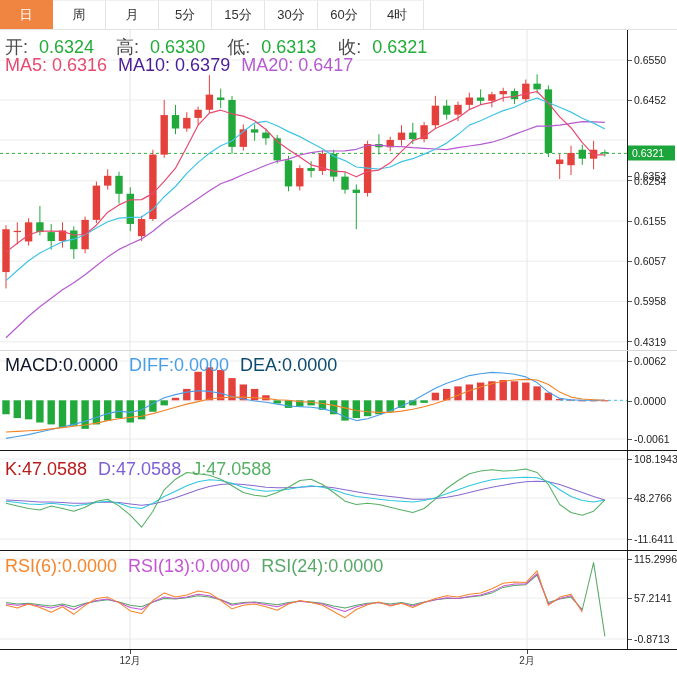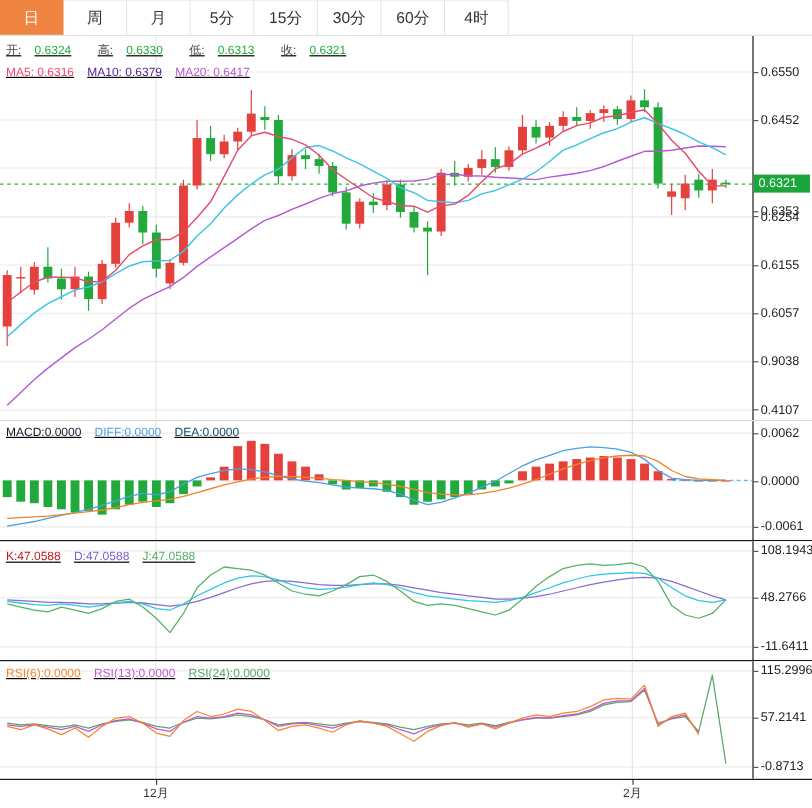--- a/index.html
+++ b/index.html
@@ -6,21 +6,21 @@
   body{width:677px;height:673px;font-family:"Liberation Sans",sans-serif;overflow:hidden;position:relative;}
   .tabbar{display:flex;height:30px;border-bottom:1px solid #e2e2e2;background:#fff;box-sizing:border-box;}
   .tab{width:53px;box-sizing:border-box;border-right:1px solid #e4e4e4;border-top:1px solid #f0f0f0;
        display:flex;align-items:center;justify-content:center;font-size:13px;color:#333;cursor:pointer;background:#fff;}
   .tab.active{background:#ef8540;border-color:#ef8540;color:#fff;}
   .panel{position:relative;width:677px;box-sizing:border-box;background:#fff;}
   .panel svg{position:absolute;left:0;top:0;display:block;}
   .axis{position:absolute;left:627px;top:0;bottom:0;width:50px;border-left:1px solid #1b1b1b;box-sizing:border-box;background:#fff;}
   .tick{position:absolute;left:0;font-size:10.5px;color:#222;transform:translateY(-50%);display:flex;align-items:center;white-space:nowrap;}
   .tick::before{content:"";width:4px;height:1px;background:#555;margin-right:2px;flex:none;}
-  .legend{position:absolute;left:5px;z-index:6;white-space:nowrap;font-size:10px;line-height:1;text-decoration:underline;}
+  .legend{position:absolute;left:5px;z-index:6;white-space:nowrap;font-size:18px;line-height:1;}
   .legend span{margin-right:11px;}
   .badge{position:absolute;left:0;width:47px;height:15px;color:#fff;font-size:10.5px;line-height:15px;
          padding-left:4px;box-sizing:border-box;transform:translateY(-50%);z-index:7;}
   #p-macd{border-top:1px solid #d9d9d9;}
   #p-kdj{border-top:1px solid #161616;}
   #p-rsi{border-top:1px solid #161616;}
   .timeaxis{position:relative;width:677px;height:24px;border-top:1px solid #161616;box-sizing:border-box;background:#fff;}
   .tlabel{position:absolute;top:4px;transform:translateX(-50%);font-size:10px;color:#333;}
   .tmark{position:absolute;top:0;width:1px;height:4px;background:#444;}
 </style>
@@ -166,22 +166,22 @@
   <div class="legend" id="lg-ohlc" style="top:8px;"><span><span style="color: rgb(74, 74, 74);">开:</span><span style="color: rgb(34, 172, 56);">0.6324</span></span><span><span style="color: rgb(74, 74, 74);">高:</span><span style="color: rgb(34, 172, 56);">0.6330</span></span><span><span style="color: rgb(74, 74, 74);">低:</span><span style="color: rgb(34, 172, 56);">0.6313</span></span><span><span style="color: rgb(74, 74, 74);">收:</span><span style="color: rgb(34, 172, 56);">0.6321</span></span></div>
   <div class="legend" id="lg-ma" style="top:26px;"><span style="color: rgb(232, 74, 111);">MA5: 0.6316</span><span style="color: #4c1d95;">MA10: 0.6379</span><span style="color: rgb(181, 90, 208);">MA20: 0.6417</span></div>
   <div class="axis" id="ax-main">
     <div class="badge" id="price-badge" style="top: 123.39px; background: rgb(28, 165, 58);">0.6321</div>
   <div class="tick" style="top: 30px;">0.6550</div>
       <div class="tick" style="top: 70px;">0.6452</div>
       <div class="tick" style="top: 110px; margin-top: 36px;">0.6353</div>
       <div class="tick" style="top: 150.8px;">0.6254</div>
       <div class="tick" style="top: 191px;">0.6155</div>
       <div class="tick" style="top: 231.2px;">0.6057</div>
-      <div class="tick" style="top: 271.4px;">0.9038</div>
-      <div class="tick" style="top: 311.8px;">0.4107</div>
+      <div class="tick" style="top: 271.4px;">0.5958</div>
+      <div class="tick" style="top: 311.8px;">0.4319</div>
     </div>
 </div>
 
 <div class="panel" id="p-macd" style="height:100px;">
   <svg id="svg-macd" width="627" height="100">
       <line x1="0" y1="10" x2="627" y2="10" stroke="#ececec" stroke-width="1"></line>
       <line x1="0" y1="50" x2="627" y2="50" stroke="#ececec" stroke-width="1"></line>
       <line x1="0" y1="88" x2="627" y2="88" stroke="#ececec" stroke-width="1"></line>
       <line x1="130" y1="0" x2="130" y2="100" stroke="#e6e6e6" stroke-width="1"></line>
       <line x1="527" y1="0" x2="527" y2="100" stroke="#e6e6e6" stroke-width="1"></line>

